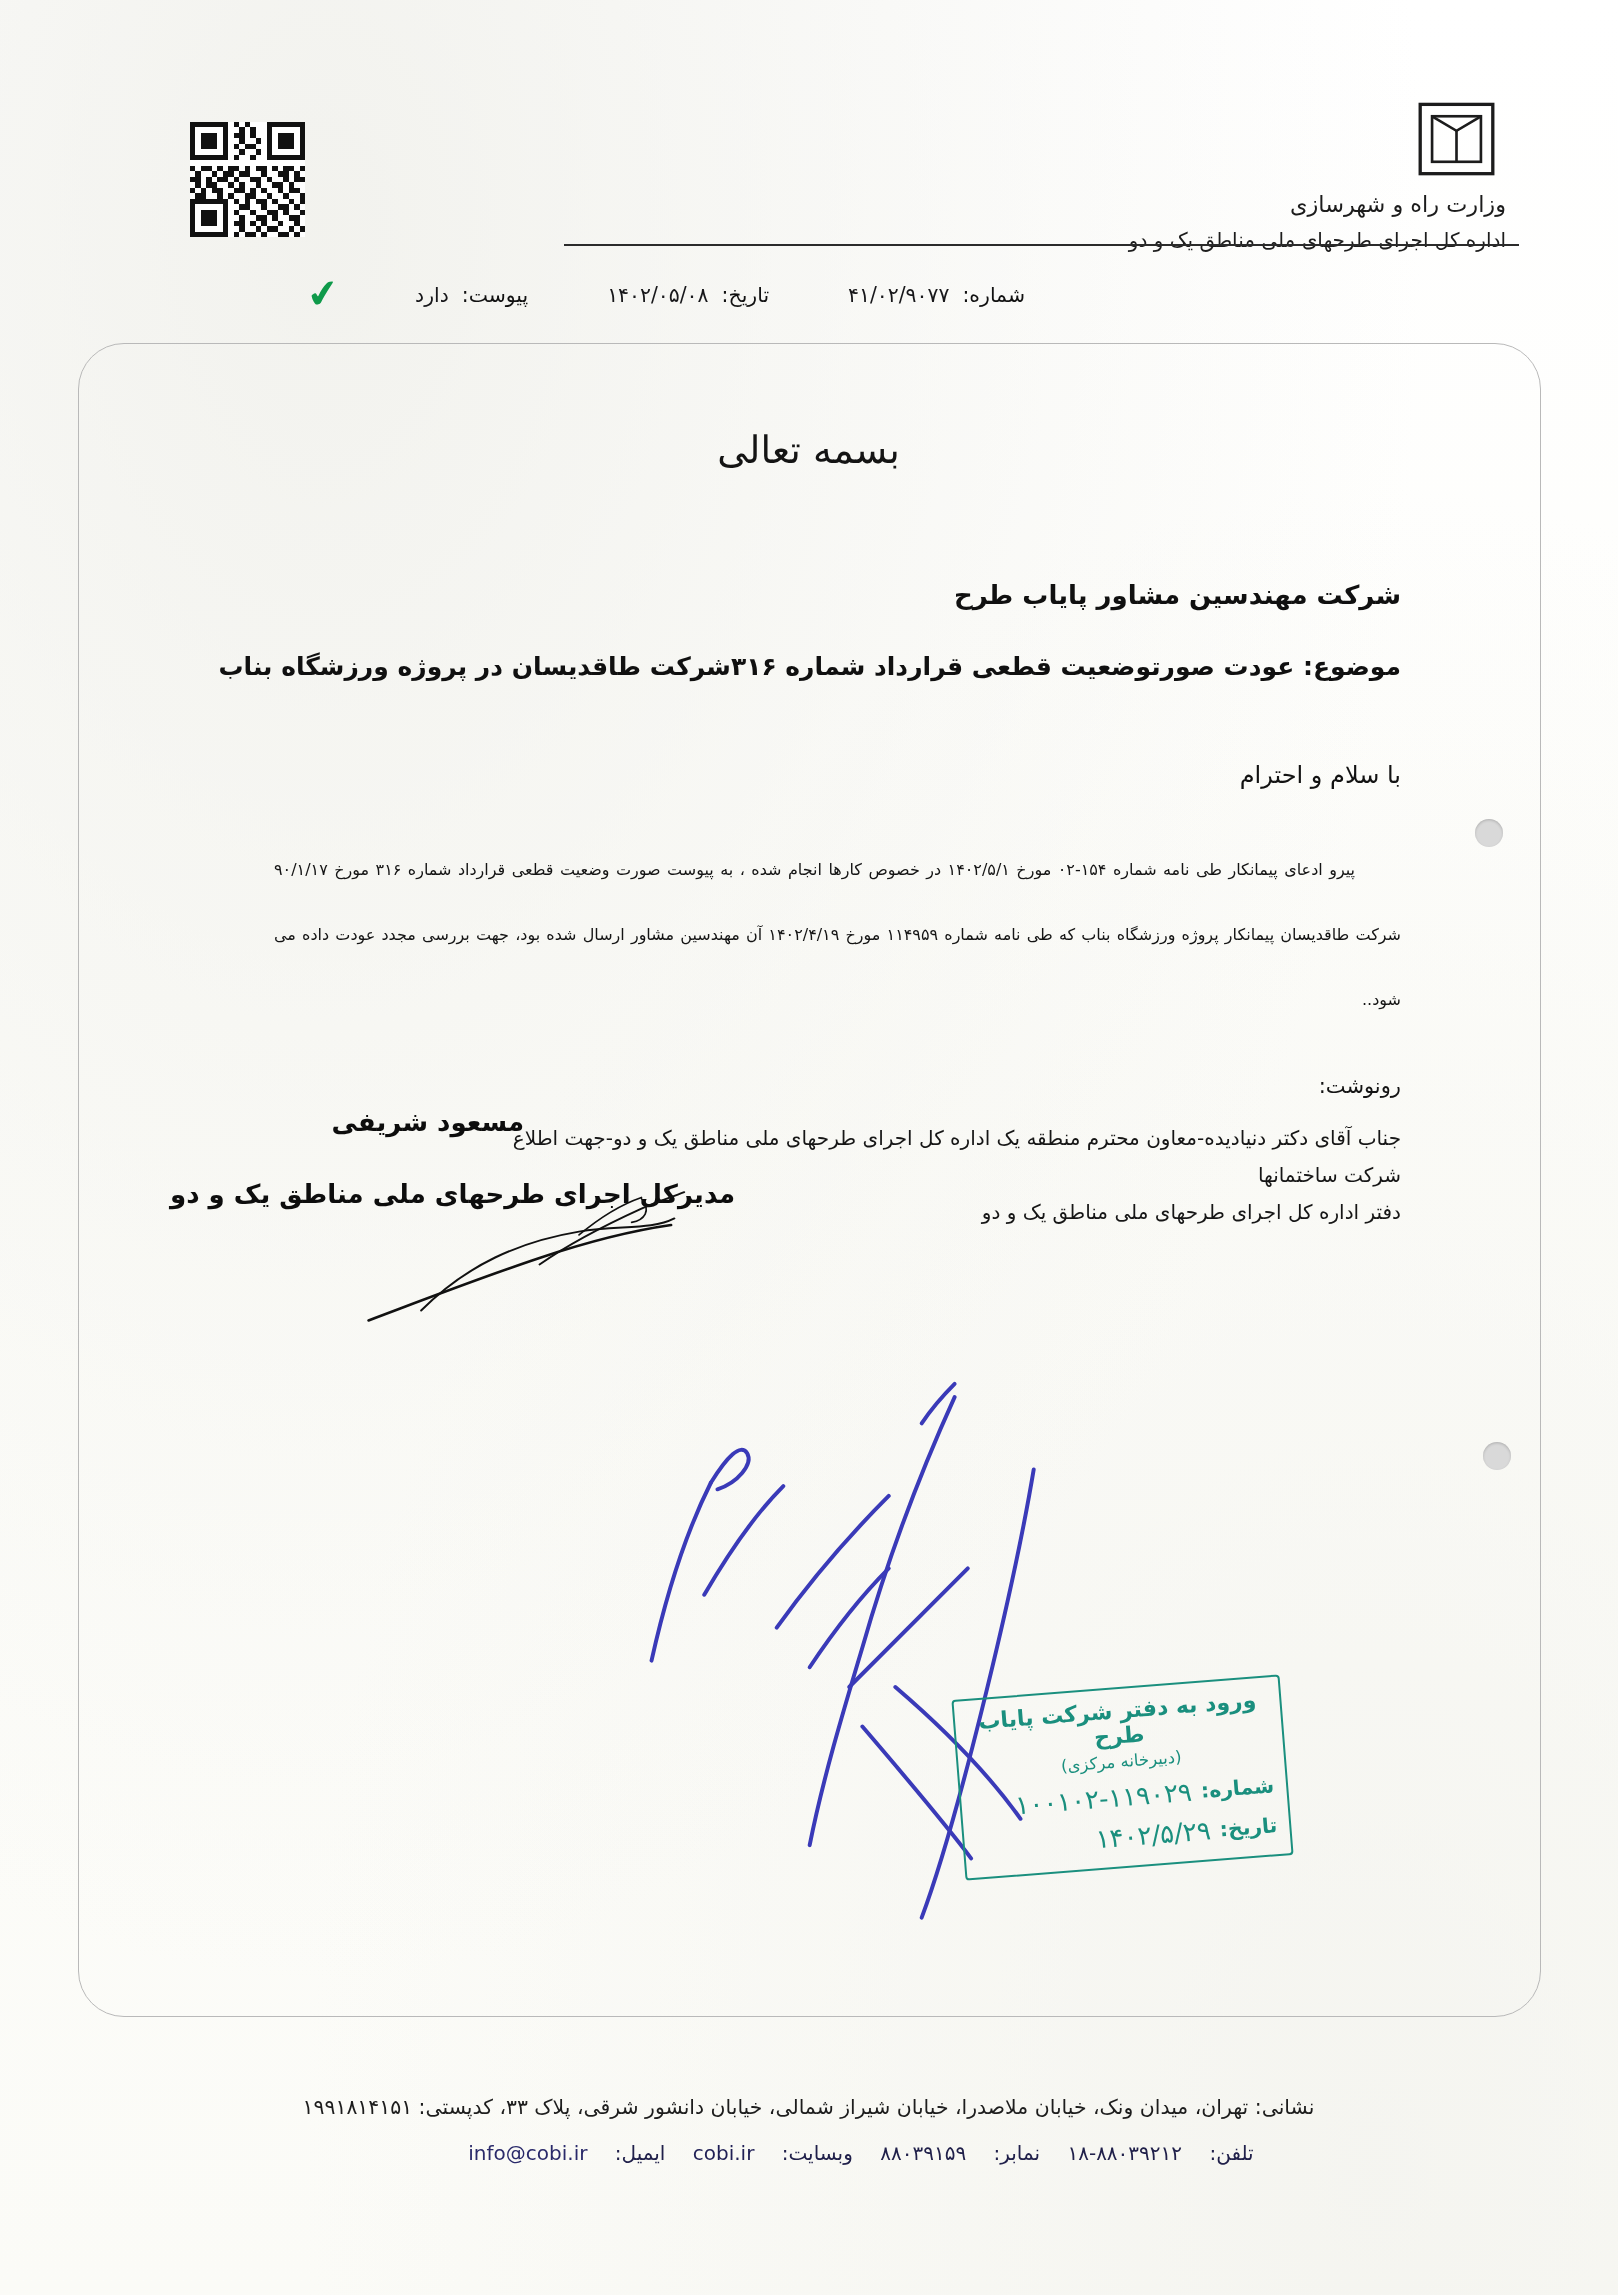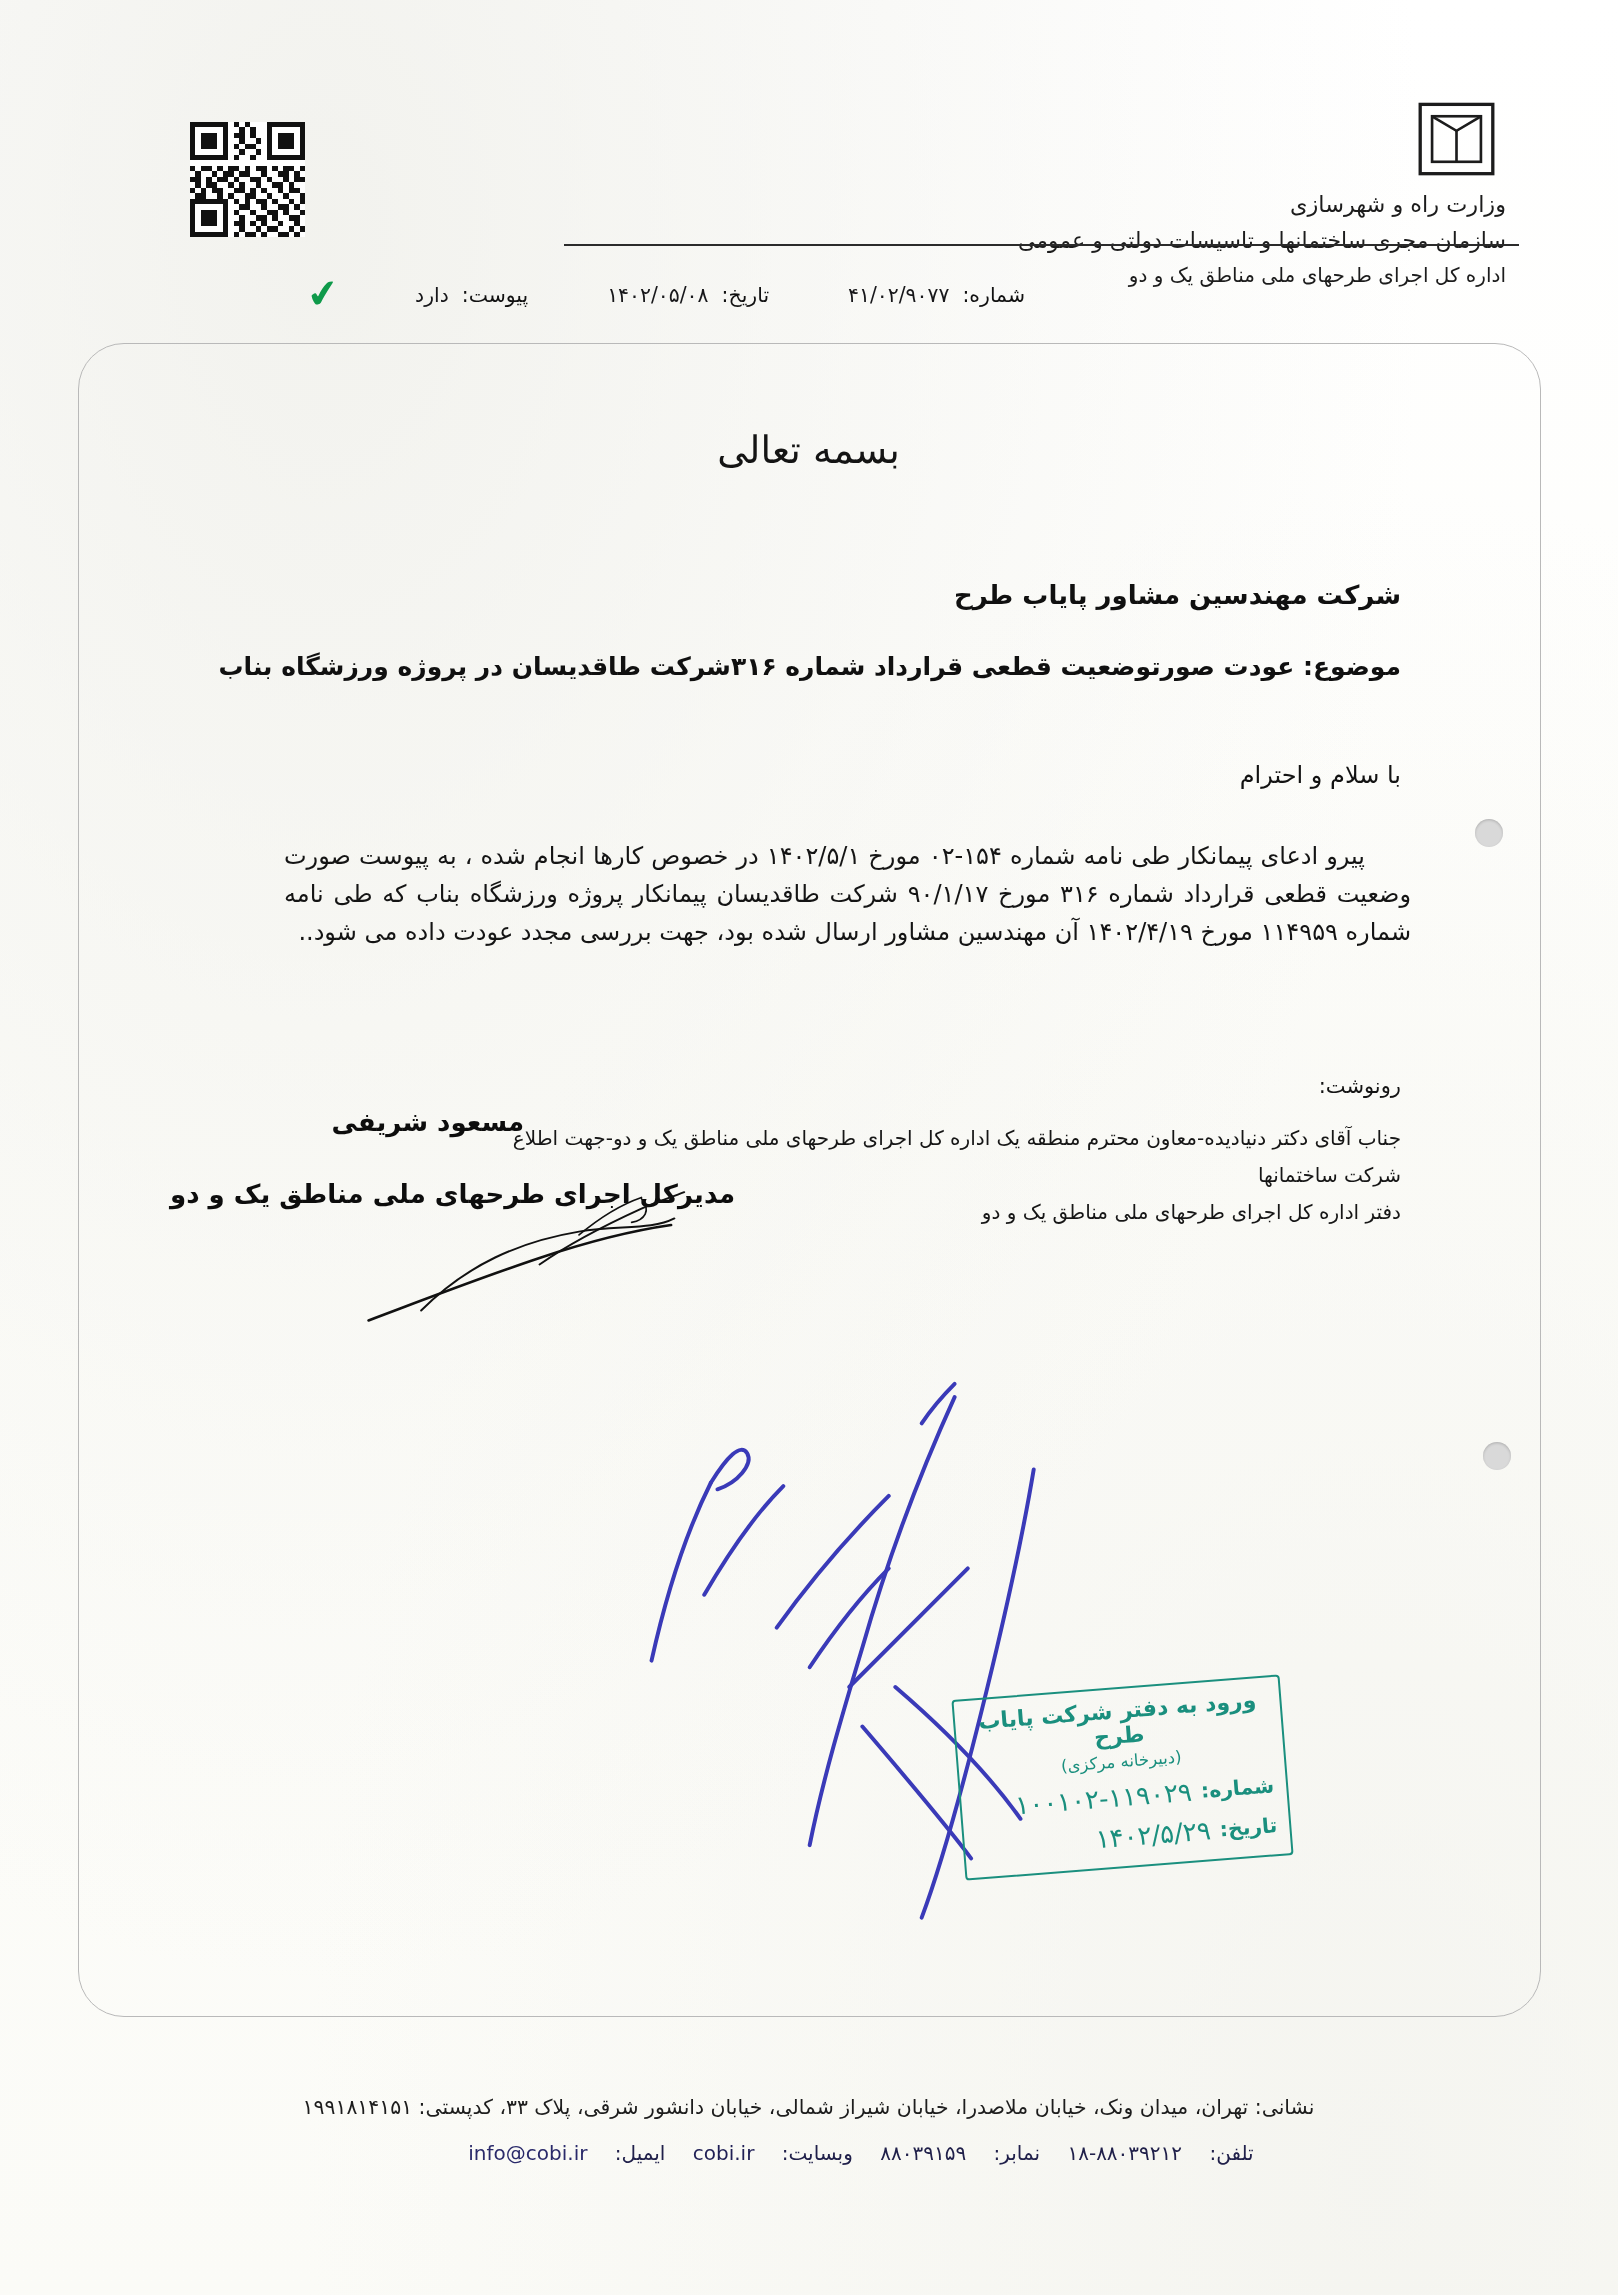--- a/index.html
+++ b/index.html
@@ -163,26 +163,26 @@
     position: absolute;
     top: 761px;
     right: 217px;
     font-size: 24px;
     color: #121212;
     direction: rtl;
   }
   .para {
     position: absolute;
     top: 837px;
-    right: 207px;
+    right: 217px;
     width: 1127px;
     direction: rtl;
     text-align: justify;
-    font-size: 24px;
-    line-height: 38px;
+    font-size: 16px;
+    line-height: 65px;
     color: #141414;
     text-indent: 46px;
   }
   .cc-label {
     position: absolute;
     top: 1074px;
     right: 217px;
     font-size: 21px;
     color: #141414;
     direction: rtl;
@@ -431,21 +431,20 @@
       <svg width="99" height="86" viewBox="0 0 150 130" aria-hidden="true">
         <rect x="20" y="8" width="110" height="105" fill="none" stroke="#1c1c1c" stroke-width="5"></rect>
         <rect x="38" y="26" width="74" height="69" fill="none" stroke="#1c1c1c" stroke-width="4"></rect>
         <path d="M38 26 L75 48 L112 26" fill="none" stroke="#1c1c1c" stroke-width="4"></path>
         <line x1="75" y1="48" x2="75" y2="95" stroke="#1c1c1c" stroke-width="4"></line>
         <path d="M20 8 L42 -2 L130 8" fill="none" stroke="#1c1c1c" stroke-width="3" opacity="0"></path>
       </svg>
     </div>
     <div class="ministry-lines">
       <div class="ml1">وزارت راه و شهرسازی</div>
-      <div class="ml2">سازمان مجری ساختمانها و تاسیسات دولتی و عمومی</div>
       <div class="ml3">اداره کل اجرای طرحهای ملی مناطق یک و دو</div>
     </div>
   </div>
 
   <div class="header-rule"></div>
 
   <div class="meta-row">
     <div class="meta-item">
       <span class="meta-label">شماره:</span>
       <span class="meta-value">۴۱/۰۲/۹۰۷۷</span>

